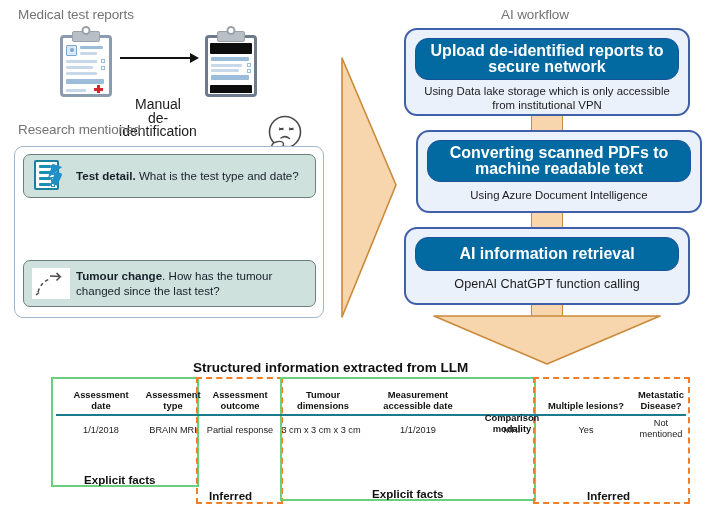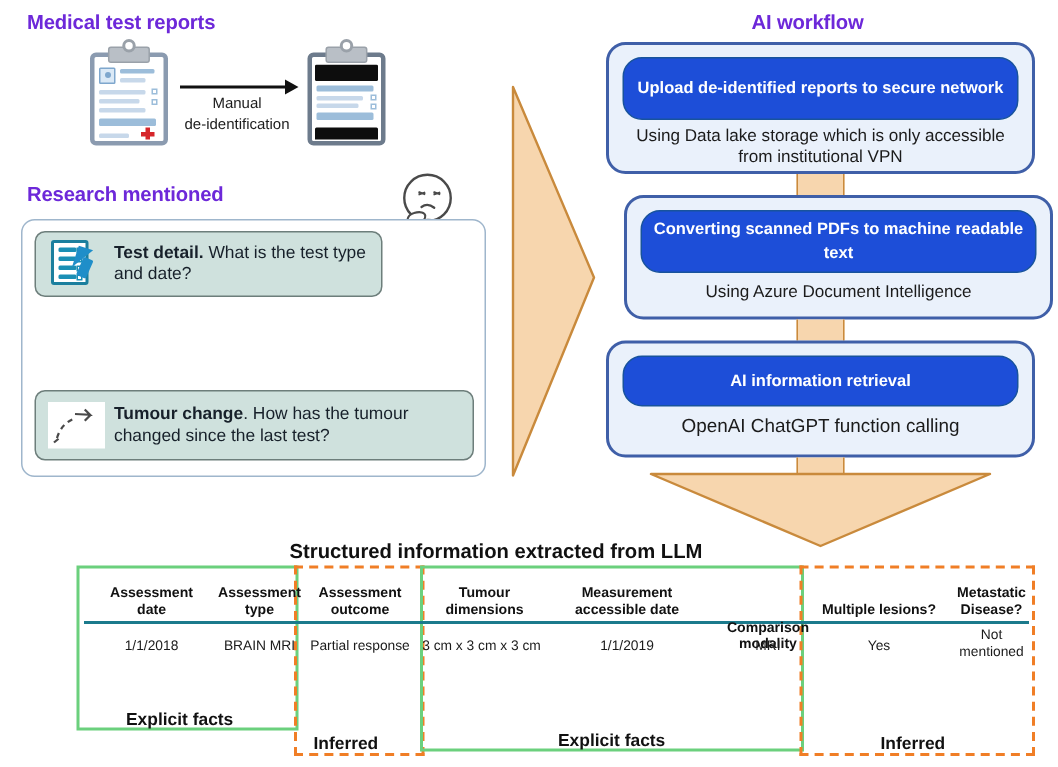--- a/index.html
+++ b/index.html
@@ -7,21 +7,21 @@
     width:705px;height:511px;position:relative;overflow:hidden;
     background:#ffffff;
     font-family:"Liberation Sans", sans-serif;
     color:#1b1b1b;
     -webkit-font-smoothing:antialiased;
   }
   .abs{position:absolute;}
 
   
   .sec-title{
-    font-size:13.5px;font-weight:bold;color:#6d28d9;letter-spacing:-0.1px;
+    font-size:13.5px;font-weight:normal;color:#737373;letter-spacing:-0.1px;
     white-space:nowrap;
   }
 
   
   .clip{position:absolute;}
   .clip .board{
     position:absolute;left:0;top:6px;width:100%;height:calc(100% - 6px);
     background:#fff;border:3px solid #8b9bb0;border-radius:4px;box-sizing:border-box;
   }
   .clip .clipTop{
@@ -44,21 +44,21 @@
   .avatarbox{position:absolute;width:11px;height:11px;border:1.5px solid #7fa7cd;
     background:#dbe9f6;box-sizing:border-box;border-radius:1px;}
   .avatarbox:after{content:"";position:absolute;left:2.5px;top:1.5px;width:4px;height:4px;
     border-radius:50%;background:#7fa7cd;}
   .cross-v,.cross-h{position:absolute;background:#d6262b;}
 
   
   .man-arrow-line{position:absolute;height:1.6px;background:#111;}
   .man-arrow-head{position:absolute;width:0;height:0;
     border-top:5px solid transparent;border-bottom:5px solid transparent;border-left:9px solid #111;}
-  .man-label{position:absolute;font-size:10px;line-height:13.5px;text-align:center;color:#1b1b1b;}
+  .man-label{position:absolute;font-size:14px;line-height:13.5px;text-align:center;color:#1b1b1b;margin-top:35px;}
 
   
   #rq-panel{
     border:1.3px solid #9fb6cc;border-radius:9px;background:#fff;box-sizing:border-box;
   }
   .rq-card{
     position:absolute;background:#cfe1dd;border:1.3px solid #6d7e7b;border-radius:7px;
     box-sizing:border-box;display:flex;align-items:center;
   }
   .rq-text{font-size:11.6px;line-height:14.5px;color:#17202a;}
@@ -95,22 +95,22 @@
 
   
   #wf-panel{
     background:#eaf1fb;border:2.2px solid #3f5fa8;border-radius:13px;box-sizing:border-box;
   }
   .wf-step{
     position:absolute;background:#eaf1fb;border:2.2px solid #3f5fa8;border-radius:13px;box-sizing:border-box;
   }
   .wf-head{
     position:absolute;left:9px;right:9px;top:8px;
-    background:#1d4ed8;border:1.6px solid #18539c;border-radius:13px;box-sizing:border-box;
-    color:#ffffff;font-weight:bold;font-size:11px;line-height:16.5px;
+    background:#0369a1;border:1.6px solid #18539c;border-radius:13px;box-sizing:border-box;
+    color:#ffffff;font-weight:bold;font-size:16px;line-height:16.5px;
     display:flex;align-items:center;justify-content:center;text-align:center;
   }
   .wf-sub{
     position:absolute;left:8px;right:8px;
     font-size:11.4px;line-height:14px;text-align:center;color:#1b1b1b;
   }
   .wf-connector{position:absolute;background:#f7d6ae;border-left:1.2px solid #c98a3c;border-right:1.2px solid #c98a3c;box-sizing:border-box;}
 
   
   .tbl-title{font-size:13.5px;font-weight:bold;color:#111;}
@@ -178,21 +178,21 @@
     <circle cx="24" cy="19" r="15.5" fill="#fff" stroke="#4a4a4a" stroke-width="1.6"></circle>
     <path d="M18 15 l4.5 1.6 M18 16.8 l4.5 -1.6" stroke="#4a4a4a" stroke-width="1.3" fill="none"></path>
     <path d="M28 15 l4.5 1.6 M28 16.8 l4.5 -1.6" stroke="#4a4a4a" stroke-width="1.3" fill="none"></path>
     <path d="M20 25 q4 -3 8.5 0.5" stroke="#4a4a4a" stroke-width="1.5" fill="none" stroke-linecap="round"></path>
     <path d="M15 29 q-4 1 -4.5 5 q0 3.5 4 3.8 q4 0.3 6.5 -1.5 q2.5 -1.8 5.8 -2.6 q-3.4 -0.4 -5.5 0.2 q1.5 -1.6 1.2 -3.2 q-0.3 -1.6 -2.3 -2.1 q-2.2 -0.5 -5.2 0.4 z" fill="#fff" stroke="#4a4a4a" stroke-width="1.4" stroke-linejoin="round"></path>
   </svg>
 </div>
 
 <div class="abs" id="rq-panel" style="left:14px;top:146px;width:310px;height:172px;">
 
-  <div class="rq-card" style="left:8px;top:7px;width:232px;height:44px;">
+  <div class="rq-card" style="left:8px;top:7px;width:293px;height:44px;">
     <div style="position:relative;width:52px;height:44px;flex:none;">
       <div class="doc-ic" style="left:10px;top:6px;">
         <i style="top:3px;width:12px;"></i>
         <i style="top:9px;width:12px;"></i>
         <i style="top:15px;width:12px;"></i>
         <i style="top:21px;width:12px;"></i>
         <u style="top:2.5px;"></u>
           <u style="top:8.5px;"></u>
           <u style="top:14.5px;"></u>
           <u style="top:20.5px;"></u>

